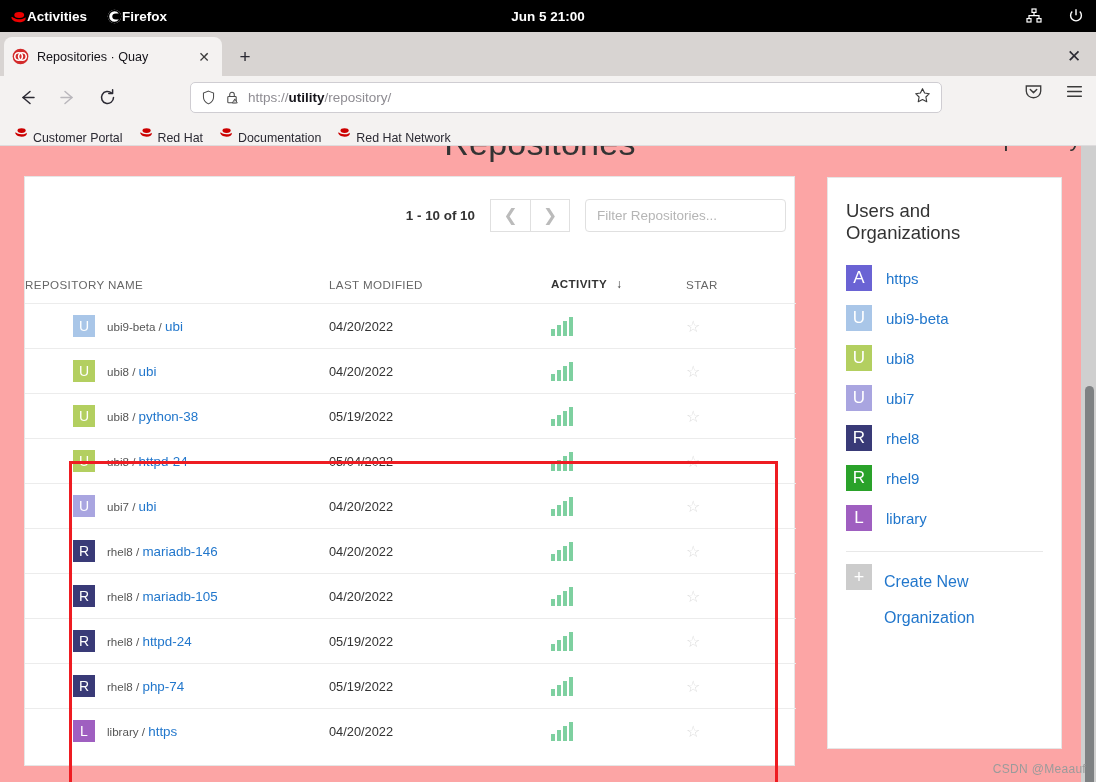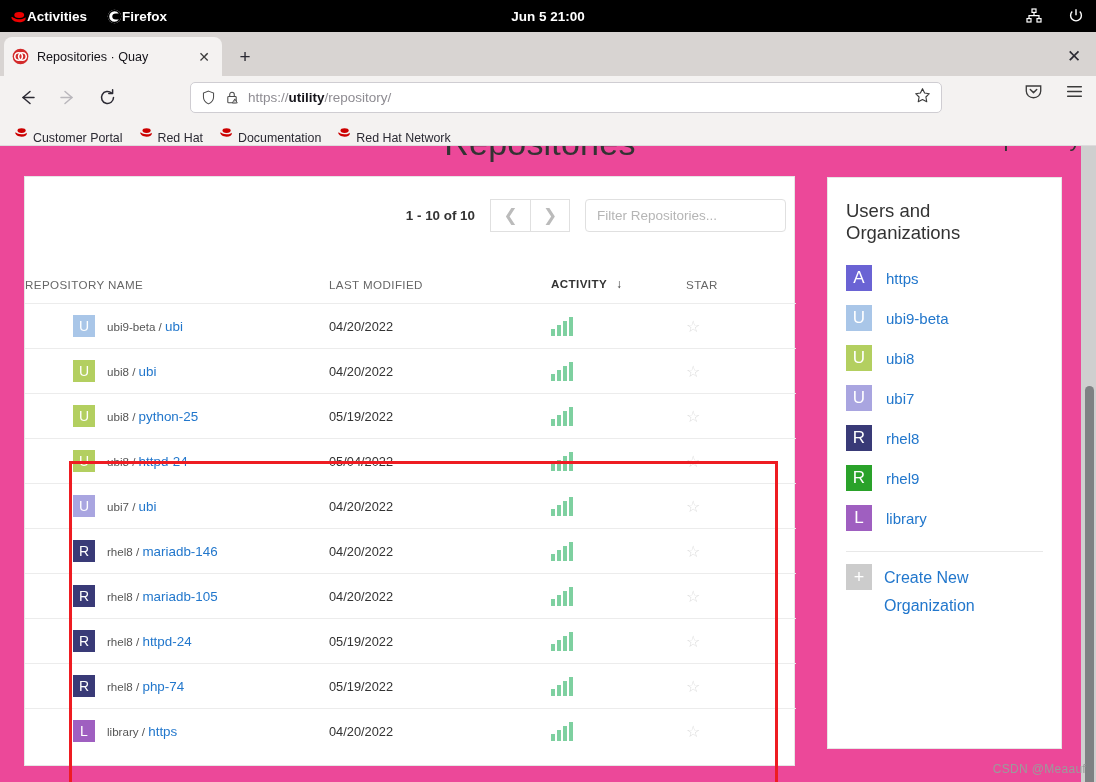--- a/index.html
+++ b/index.html
@@ -113,21 +113,21 @@
     display: flex; align-items: center;
     padding-left: 14px; gap: 16px;
   }
   .bm-item { display: flex; align-items: center; gap: 5px; }
   .bm-label { font-size: 12.4px; color: #2b2a33; white-space: nowrap; margin-top: 12px; }
 
   
   .viewport {
     position: absolute; top: 146px; left: 0;
     width: 1096px; height: 636px;
-    background: #ec4899;
+    background: #fca5a5;
     overflow: hidden;
   }
 
   .page-title {
     position: absolute; left: 0; top: -22px;
     width: 1080px;
     text-align: center;
     font-size: 34px; color: #333; font-weight: 400;
     letter-spacing: .2px;
   }
@@ -255,21 +255,21 @@
   .create-org {
     display: flex; align-items: flex-start; gap: 14px;
   }
   .create-org-avatar {
     width: 26px; height: 26px; flex: 0 0 auto;
     background: #cccccc; color: #ffffff;
     display: flex; align-items: center; justify-content: center;
     font-size: 18px;
   }
   .create-org-label {
-    font-size: 16px; color: #2277cc; line-height: 28px;
+    font-size: 16px; color: #2277cc; line-height: 36px;
     margin-left: -2px;
   }
 
   
   .scrollbar-track {
     position: absolute; right: 0; top: 146px;
     width: 15px; height: 636px;
     background: #cfcfcf;
   }
   .scrollbar-thumb {
@@ -485,21 +485,21 @@
                 <i style="height:15px;background:#7ed0a0"></i>
                 <i style="height:19px;background:#7ed0a0"></i>
               </span>
             </td>
             <td class="col-star"><span class="star-icon">☆</span></td>
           </tr>
           <tr>
             <td class="col-name">
               <span class="repo-cell">
                 <span class="avatar" style="background:#b3cf60">U</span>
-                <span><span class="repo-ns">ubi8 / </span><a class="repo-link" style="color:#2277cc">python-25</a></span>
+                <span><span class="repo-ns">ubi8 / </span><a class="repo-link" style="color:#2277cc">python-38</a></span>
               </span>
             </td>
             <td class="col-mod">05/19/2022</td>
             <td class="col-act">
               <span class="actbars">
                 <i style="height:7px;background:#7ed0a0"></i>
                 <i style="height:11px;background:#7ed0a0"></i>
                 <i style="height:15px;background:#7ed0a0"></i>
                 <i style="height:19px;background:#7ed0a0"></i>
               </span>

